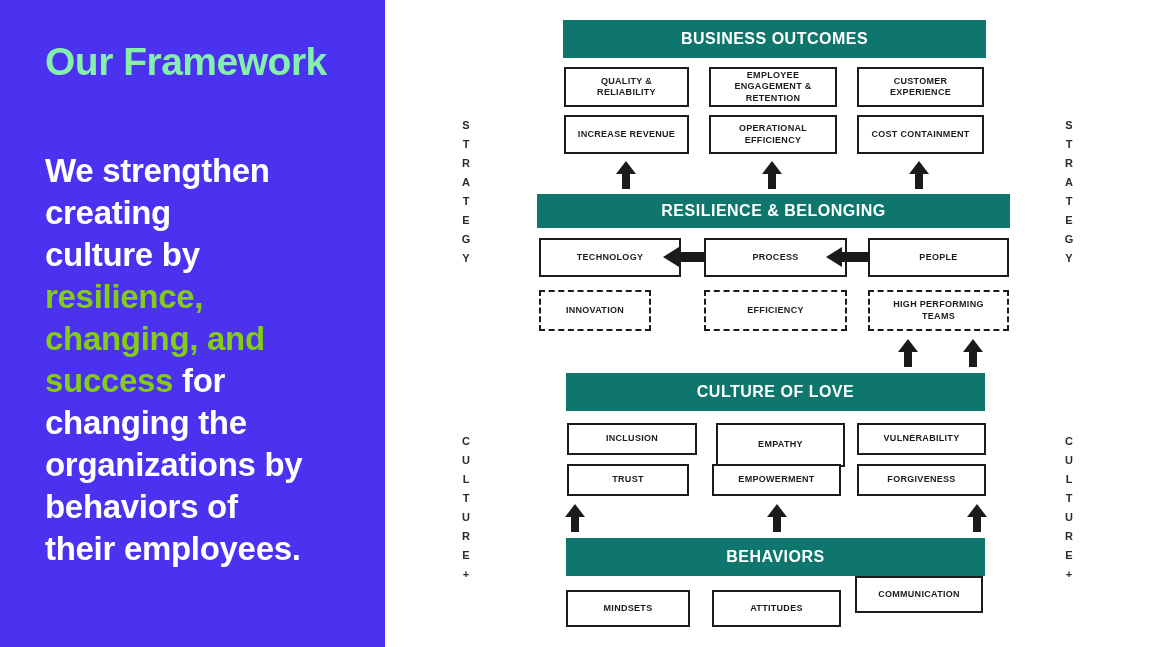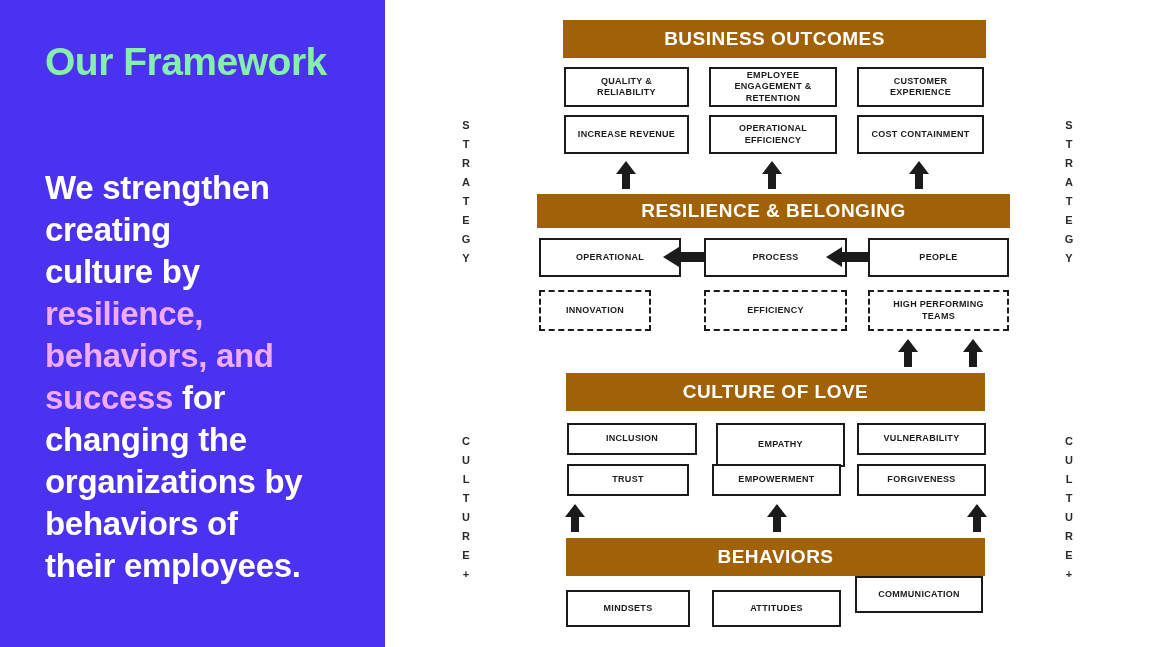--- a/index.html
+++ b/index.html
@@ -4,27 +4,27 @@
 <style>
   html,body{margin:0;padding:0;}
   body{width:1152px;height:647px;position:relative;background:#ffffff;
        font-family:"Liberation Sans", sans-serif;overflow:hidden;}
 
   
   .panel{position:absolute;left:0;top:0;width:385px;height:647px;background:#4A32F0;}
   .panel .title{position:absolute;left:45px;top:40px;font-size:39px;font-weight:700;
                 color:#86efac;letter-spacing:-0.5px;}
   .panel .para{position:absolute;left:45px;top:150px;width:330px;font-size:33px;
-               font-weight:700;line-height:42px;letter-spacing:-0.3px;margin-top:17px;}
+               font-weight:700;line-height:42px;letter-spacing:-0.3px;}
   .panel .para .w{color:#ffffff;}
-  .panel .para .y{color:#f0abfc;}
+  .panel .para .y{color:#84cc16;}
 
   
-  .bar{position:absolute;background:#a16207;color:#ffffff;display:flex;align-items:center;
-       justify-content:center;font-weight:700;font-size:19px;letter-spacing:0.5px;}
+  .bar{position:absolute;background:#0f766e;color:#ffffff;display:flex;align-items:center;
+       justify-content:center;font-weight:700;font-size:16px;letter-spacing:0.5px;}
   .dbox{position:absolute;border:2px solid #1b1b1b;background:#ffffff;display:flex;
         align-items:center;justify-content:center;text-align:center;font-weight:700;
         font-size:9px;color:#1b1b1b;letter-spacing:0.3px;line-height:1.25;
         padding:2px 8px;box-sizing:border-box;}
   .dashed{border-style:dashed;}
 
   .vlabel{position:absolute;width:16px;display:flex;flex-direction:column;align-items:center;
           font-weight:700;font-size:11px;color:#2b2b2b;line-height:19px;}
 
   .uarrow{position:absolute;width:20px;height:28px;}
@@ -40,21 +40,21 @@
 </head>
 <body>
 
 <div class="panel">
   <div class="title">Our Framework</div>
   <div class="para" id="para">
       <div><span class="w">We strengthen</span></div>
       <div><span class="w">creating</span></div>
       <div><span class="w">culture by</span></div>
       <div><span class="y">resilience,</span></div>
-      <div><span class="y">behaviors, and</span></div>
+      <div><span class="y">changing, and</span></div>
       <div><span class="y">success</span><span class="w">  for</span></div>
       <div><span class="w">changing the</span></div>
       <div><span class="w">organizations by</span></div>
       <div><span class="w">behaviors of</span></div>
       <div><span class="w">their employees.</span></div>
     </div>
 </div>
 
 <div>
 
@@ -131,21 +131,21 @@
     </div>
   <div class="uarrow" style="left:909px;top:161px">
       <div class="head"></div>
       <div class="stem"></div>
     </div>
 
   <div class="bar" style="left:537px;top:194px;width:473px;height:34px">
     <span>RESILIENCE &amp; BELONGING</span>
   </div>
   <div class="dbox" style="left:539px;top:238px;width:142px;height:39px">
-      <span>OPERATIONAL</span>
+      <span>TECHNOLOGY</span>
     </div>
   <div class="dbox" style="left:704px;top:238px;width:143px;height:39px">
       <span>PROCESS</span>
     </div>
   <div class="dbox" style="left:868px;top:238px;width:141px;height:39px">
       <span>PEOPLE</span>
     </div>
 
   <div class="harrow" style="left:663px;top:247px;width:43px">
       <div class="head"></div>

